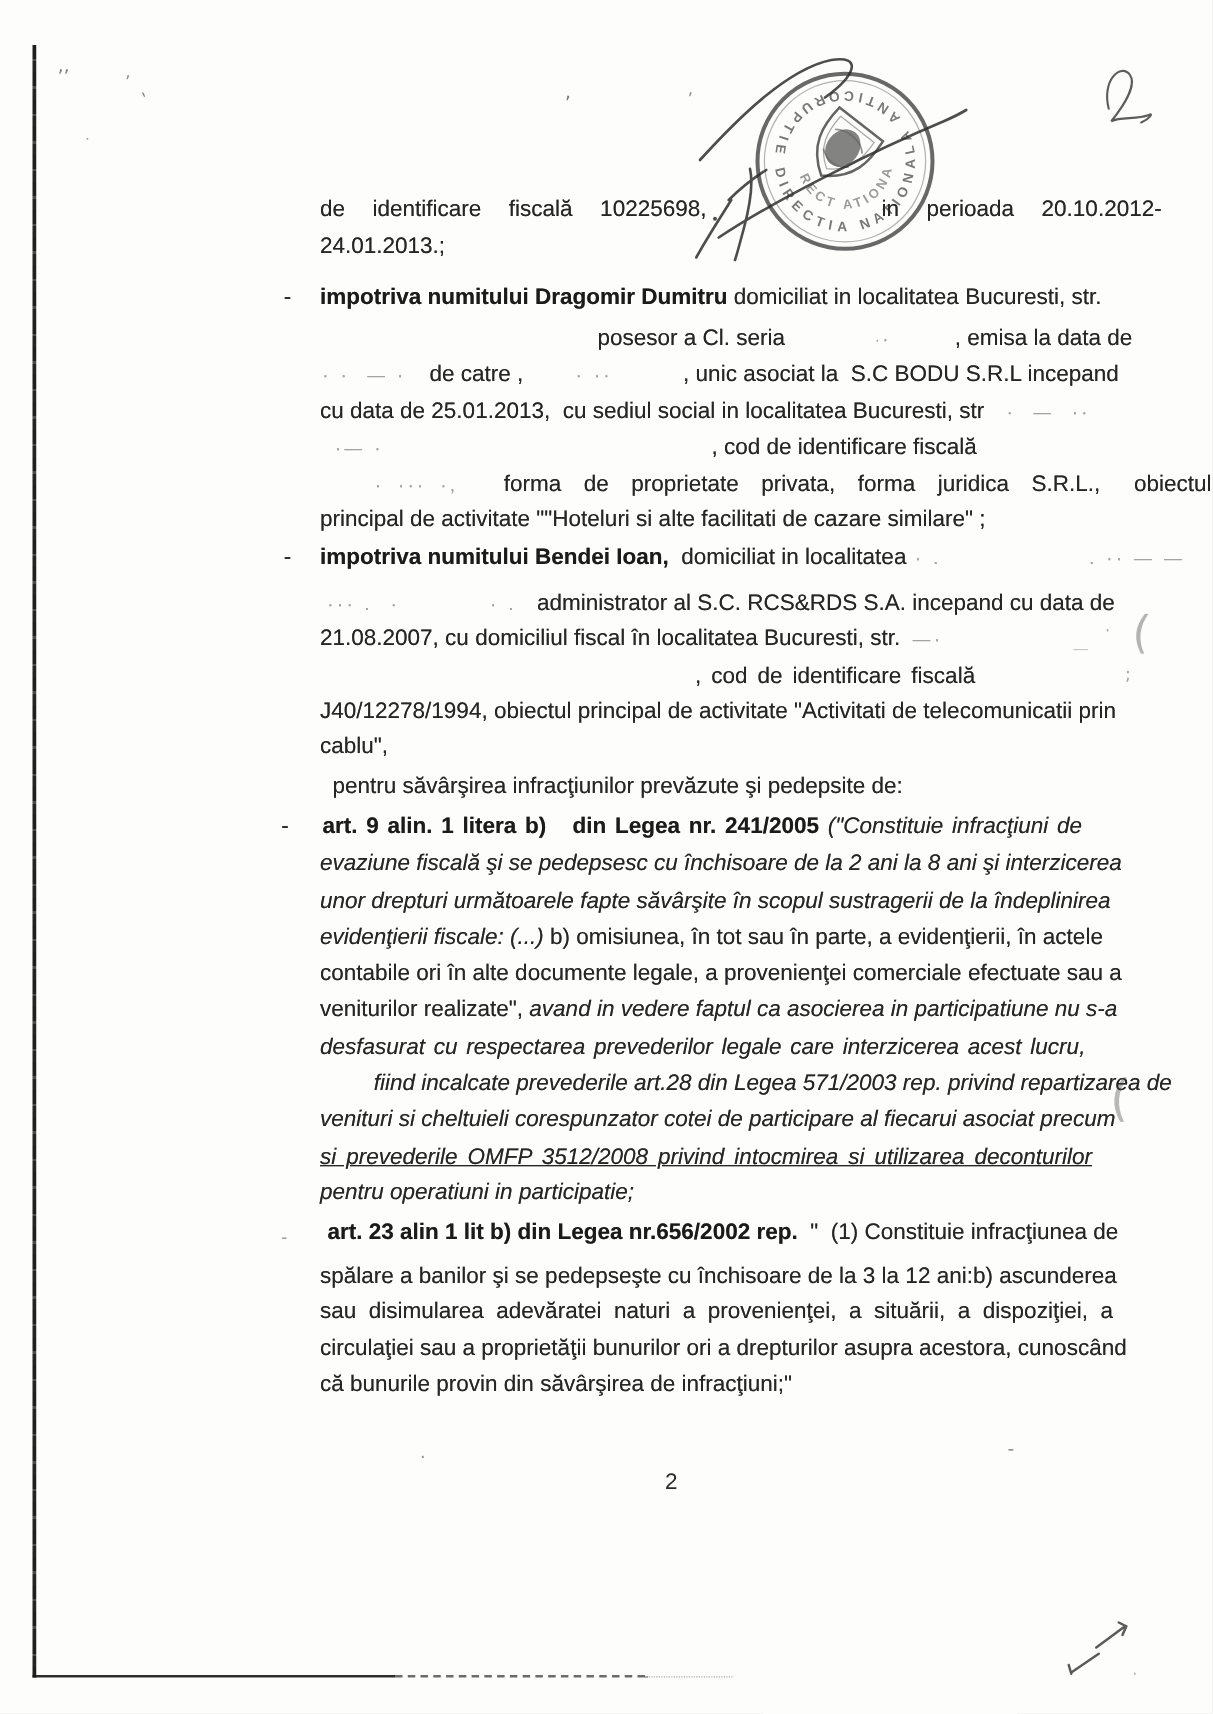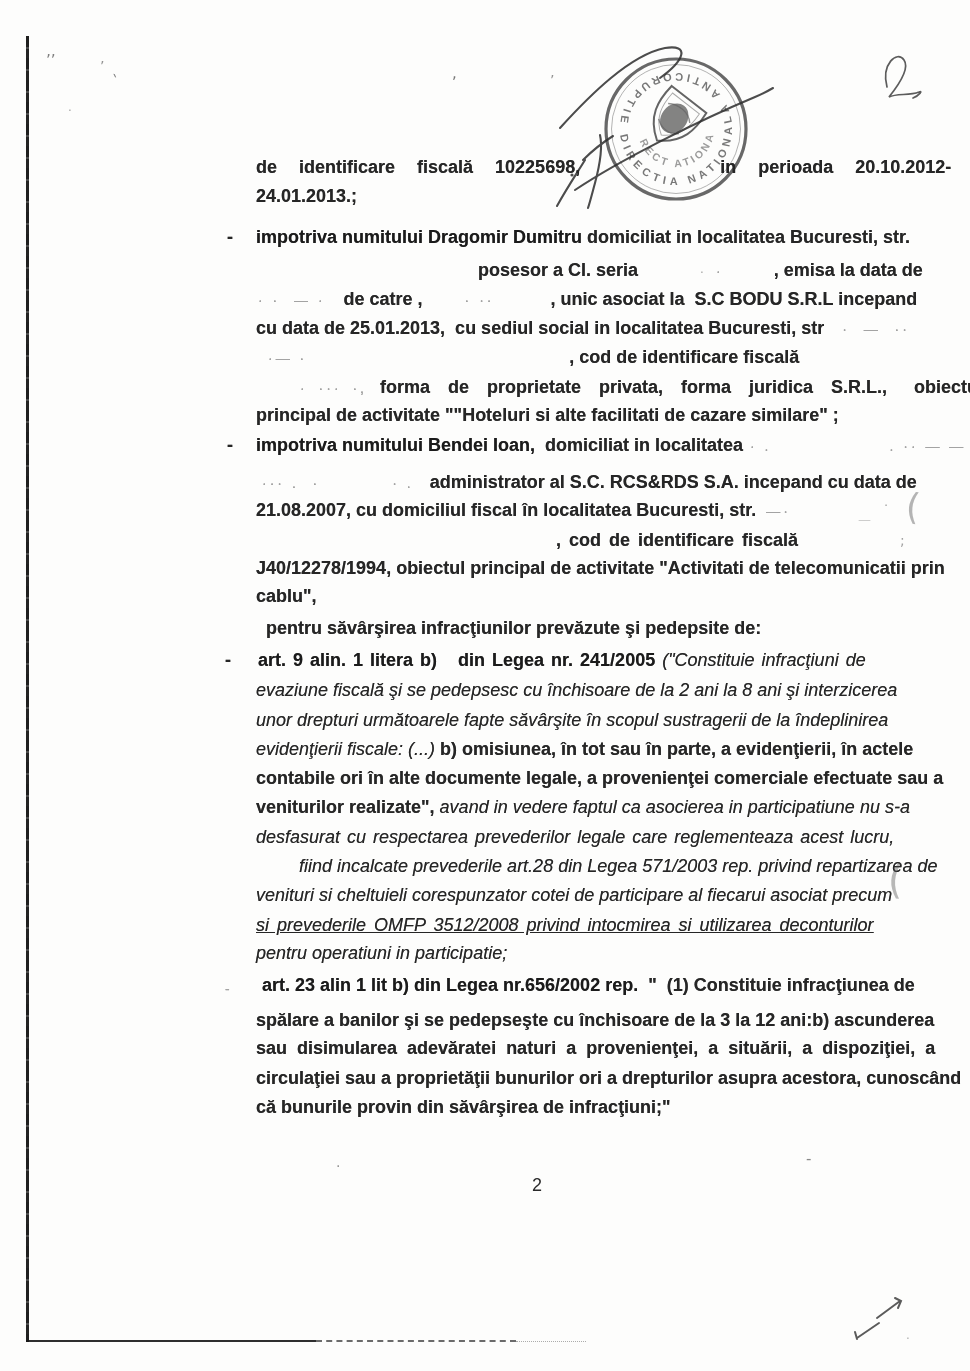--- a/index.html
+++ b/index.html
@@ -4,21 +4,21 @@
 <style>
   html,body{margin:0;padding:0;background:#e8e8e8;}
   .page{
     position:relative;width:970px;height:1371px;background:#fdfdfc;
     overflow:hidden;font-family:"Liberation Sans",sans-serif;
   }
   .line{
     position:absolute;white-space:pre;font-size:18px;color:#262626;
     line-height:1.15;text-shadow:0 0 .5px rgba(20,20,20,.6);
   }
-  .seg-n{font-weight:700;text-align:center;}
+  .seg-n{font-weight:400;text-align:center;}
   .seg-b{font-weight:700;color:#1b1b1b;}
   .seg-i{font-style:italic;}
   .seg-f{color:#8d8d8d;opacity:.8;letter-spacing:3px;font-size:14px;}
   .speck{position:absolute;color:#4a4a4a;font-family:"DejaVu Sans",sans-serif;white-space:pre;}
   .scan-edge-v{
     position:absolute;left:26px;top:36px;width:3px;height:1306px;opacity:.92;
     background:repeating-linear-gradient(180deg,#0c0c0c 0 11px,#3c3c3c 11px 13px,#111 13px 22px);
   }
   .scan-edge-h1{position:absolute;left:26px;top:1340px;width:290px;height:2px;background:#171717;opacity:.9;}
   .scan-edge-h2{position:absolute;left:316px;top:1340px;width:200px;height:0;border-top:2px dashed #3b3b3b;opacity:.75;}
@@ -84,38 +84,38 @@
 
   <div id="doc-body">
       <div class="line" style="top: 157px; left: 256px; word-spacing: 6px;"><span class="seg-n">de  identificare  fiscală  10225698,</span><span class="seg-n" style="margin-left: 140px;">in  perioada  20.10.2012-</span></div>
       <div class="line" style="top: 186px; left: 256px;"><span class="seg-n">24.01.2013.;</span></div>
       <div class="line" style="top: 227px; left: 227px;"><span class="seg-n">-</span></div>
       <div class="line" style="top: 227px; left: 256px;"><span class="seg-b">impotriva numitului Dragomir Dumitru</span><span class="seg-n"> domiciliat in localitatea Bucuresti, str.</span></div>
       <div class="line" style="top: 260px; left: 478px;"><span class="seg-n">posesor a Cl. seria</span><span class="seg-f" style="margin-left: 78px;">·</span><span class="seg-n" style="margin-left: 50px;">, emisa la data de</span></div>
       <div class="line" style="top: 289px; left: 258px;"><span class="seg-f">· ·  — ·</span><span class="seg-n" style="margin-left: 18px;">de catre ,</span><span class="seg-f" style="margin-left: 42px;">· ··</span><span class="seg-n" style="margin-left: 56px;">, unic asociat la  S.C BODU S.R.L incepand</span></div>
       <div class="line" style="top: 318px; left: 256px;"><span class="seg-n">cu data de 25.01.2013,  cu sediul social in localitatea Bucuresti, str</span><span class="seg-f" style="margin-left: 18px;">·  —  ··</span></div>
       <div class="line" style="top: 347px; left: 268px;"><span class="seg-f">·— ·</span><span class="seg-n" style="margin-left: 262px;">, cod de identificare fiscală</span></div>
-      <div class="line" style="top: 377px; left: 300px; word-spacing: 4px;"><span class="seg-f">· ··· ·,</span><span class="seg-n" style="margin-left: 13px;">forma  de  proprietate  privata,  forma  juridica  S.R.L.,   obiectul</span></div>
+      <div class="line" style="top: 377px; left: 300px; word-spacing: 4px;"><span class="seg-f">· ··· ·,</span><span class="seg-n" style="margin-left: 36px;">forma  de  proprietate  privata,  forma  juridica  S.R.L.,   obiectul</span></div>
       <div class="line" style="top: 405px; left: 256px;"><span class="seg-n">principal de activitate ""Hoteluri si alte facilitati de cazare similare" ;</span></div>
       <div class="line" style="top: 435px; left: 227px;"><span class="seg-n">-</span></div>
       <div class="line" style="top: 435px; left: 256px;"><span class="seg-b">impotriva numitului Bendei Ioan,</span><span class="seg-n">  domiciliat in localitatea</span><span class="seg-f"> · .</span><span class="seg-f" style="margin-left: 118px;">. ·· — —</span></div>
       <div class="line" style="top: 472px; left: 262px;"><span class="seg-f">··· .  ·</span><span class="seg-f" style="margin-left: 72px;">· .</span><span class="seg-n" style="margin-left: 16px;">administrator al S.C. RCS&amp;RDS S.A. incepand cu data de</span></div>
       <div class="line" style="top: 500px; left: 256px;"><span class="seg-n">21.08.2007, cu domiciliul fiscal în localitatea Bucuresti, str.</span><span class="seg-f" style="margin-left: 10px;">—·</span></div>
       <div class="line" style="top: 530px; left: 556px; word-spacing: 3px;"><span class="seg-n">, cod de identificare fiscală</span></div>
       <div class="line" style="top: 558px; left: 256px;"><span class="seg-n">J40/12278/1994, obiectul principal de activitate "Activitati de telecomunicatii prin</span></div>
       <div class="line" style="top: 586px; left: 256px;"><span class="seg-n">cablu",</span></div>
       <div class="line" style="top: 618px; left: 266px;"><span class="seg-n">pentru săvârşirea infracţiunilor prevăzute şi pedepsite de:</span></div>
       <div class="line" style="top: 650px; left: 225px;"><span class="seg-n">-</span></div>
       <div class="line" style="top: 650px; left: 258px; word-spacing: 2px;"><span class="seg-b">art. 9 alin. 1 litera b)   din Legea nr. 241/2005 </span><span class="seg-i">("Constituie infracţiuni de</span></div>
       <div class="line" style="top: 680px; left: 256px;"><span class="seg-i">evaziune fiscală şi se pedepsesc cu închisoare de la 2 ani la 8 ani şi interzicerea</span></div>
       <div class="line" style="top: 710px; left: 256px;"><span class="seg-i">unor drepturi următoarele fapte săvârşite în scopul sustragerii de la îndeplinirea</span></div>
       <div class="line" style="top: 739px; left: 256px;"><span class="seg-i">evidenţierii fiscale: (...)</span><span class="seg-n"> b) omisiunea, în tot sau în parte, a evidenţierii, în actele</span></div>
       <div class="line" style="top: 768px; left: 256px;"><span class="seg-n">contabile ori în alte documente legale, a provenienţei comerciale efectuate sau a</span></div>
       <div class="line" style="top: 797px; left: 256px;"><span class="seg-n">veniturilor realizate", </span><span class="seg-i">avand in vedere faptul ca asocierea in participatiune nu s-a</span></div>
-      <div class="line" style="top: 827px; left: 256px; word-spacing: 2px;"><span class="seg-i">desfasurat cu respectarea prevederilor legale care reglementeaza acest lucru,</span></div>
+      <div class="line" style="top: 827px; left: 256px; word-spacing: 2px;"><span class="seg-i">desfasurat cu respectarea prevederilor legale care interzicerea acest lucru,</span></div>
       <div class="line" style="top: 856px; left: 271px; margin-left: 28px;"><span class="seg-i">fiind incalcate prevederile art.28 din Legea 571/2003 rep. privind repartizarea de</span></div>
       <div class="line" style="top: 885px; left: 256px;"><span class="seg-i">venituri si cheltuieli corespunzator cotei de participare al fiecarui asociat precum</span></div>
       <div class="line" style="top: 915px; left: 256px; word-spacing: 3px; text-decoration: underline;"><span class="seg-i">si prevederile OMFP 3512/2008 privind intocmirea si utilizarea deconturilor</span></div>
       <div class="line" style="top: 943px; left: 256px;"><span class="seg-i">pentru operatiuni in participatie;</span></div>
       <div class="line" style="top: 978px; left: 225px;"><span class="seg-f">-</span></div>
       <div class="line" style="top: 975px; left: 262px;"><span class="seg-b">art. 23 alin 1 lit b) din Legea nr.656/2002 rep.</span><span class="seg-n">  "  (1) Constituie infracţiunea de</span></div>
       <div class="line" style="top: 1010px; left: 256px;"><span class="seg-n">spălare a banilor şi se pedepseşte cu închisoare de la 3 la 12 ani:b) ascunderea</span></div>
       <div class="line" style="top: 1038px; left: 256px;"><span class="seg-n">sau  disimularea  adevăratei  naturi  a  provenienţei,  a  situării,  a  dispoziţiei,  a</span></div>
       <div class="line" style="top: 1068px; left: 256px;"><span class="seg-n">circulaţiei sau a proprietăţii bunurilor ori a drepturilor asupra acestora, cunoscând</span></div>
       <div class="line" style="top: 1097px; left: 256px;"><span class="seg-n">că bunurile provin din săvârşirea de infracţiuni;"</span></div>

